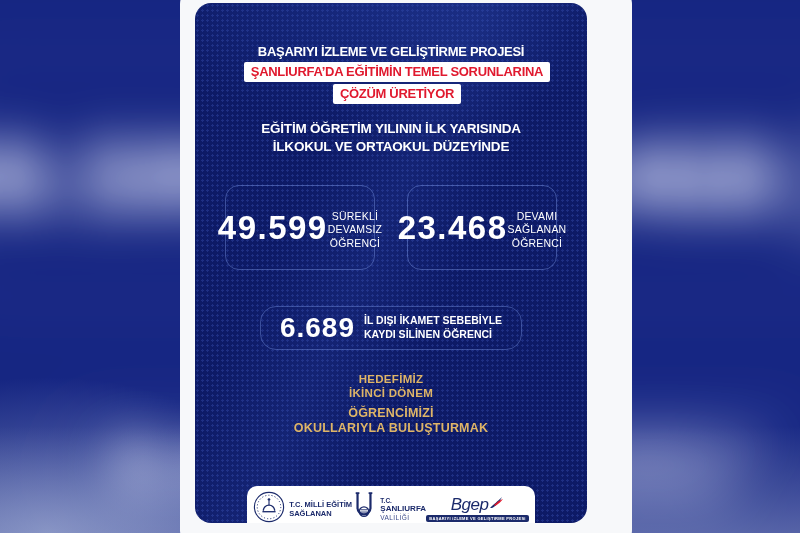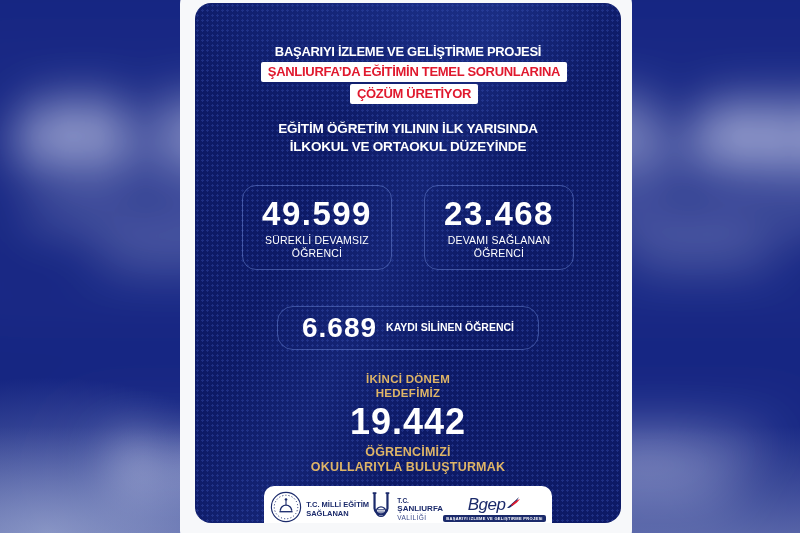--- a/index.html
+++ b/index.html
@@ -29,21 +29,21 @@
   }
 
   
   .frame{
     position:absolute;left:180px;top:-14px;width:452px;height:562px;
     background:#f7f8fa;border-radius:18px;
   }
 
   
   .poster{
-    position:absolute;left:195px;top:3px;width:426px;height:520px;
+    position:absolute;left:195px;top:3px;width:392px;height:520px;
     border-radius:16px;overflow:hidden;
     background-color:#0d1a66;
     background-image:
       linear-gradient(115deg, rgba(0,0,0,0) 30%, rgba(64,94,200,0.14) 46%, rgba(0,0,0,0) 62%),
       radial-gradient(ellipse 360px 180px at 50% 0%, rgba(46,76,180,0.35), rgba(0,0,0,0) 70%),
       radial-gradient(rgba(78,108,216,0.26) 1px, transparent 1.4px);
     background-size:auto,auto,5px 5px;
   }
 
   .poster-body{position:absolute;inset:0;color:#fff;}
@@ -66,21 +66,21 @@
     font-size:13.5px;font-weight:bold;letter-spacing:-0.2px;line-height:1.35;color:#fff;
   }
 
   .p-statrow{
     position:absolute;top:182px;left:0;right:0;
     display:flex;justify-content:center;gap:32px;
   }
   .stat-box{
     width:150px;height:85px;box-sizing:border-box;
     border:1px solid rgba(132,160,238,0.40);border-radius:14px;
-    display:flex;flex-direction:column;align-items:center;justify-content:center;
+    display:flex;align-items:center;justify-content:center;
     padding-top:2px;
   }
   .stat-value{font-size:33px;font-weight:bold;letter-spacing:1.5px;line-height:1.05;color:#fff;}
   .stat-label{font-size:10.5px;font-weight:normal;letter-spacing:0.2px;line-height:1.25;text-align:center;margin-top:3px;color:#fff;}
 
   .p-wide{
     position:absolute;top:303px;left:50%;transform:translateX(-50%);
     width:262px;height:44px;box-sizing:border-box;
     border:1px solid rgba(132,160,238,0.38);border-radius:16px;
     display:flex;align-items:center;justify-content:center;gap:9px;
@@ -187,30 +187,30 @@
           <div class="stat-label">
             <div>DEVAMI SAĞLANAN</div>
             <div>ÖĞRENCİ</div>
           </div>
         </div>
       </div>
 
       <div class="p-wide">
         <div class="wide-value">6.689</div>
         <div class="wide-label">
+          <div>İL DIŞI İKAMET SEBEBİYLE</div>
           <div>KAYDI SİLİNEN ÖĞRENCİ</div>
         </div>
       </div>
 
       <div class="p-goal">
         <div class="goal-heading">
+          <div>HEDEFİMİZ</div>
           <div>İKİNCİ DÖNEM</div>
-          <div>HEDEFİMİZ</div>
-        </div>
-        <div class="goal-value">19.442</div>
+        </div>
         <div class="goal-caption">
           <div>ÖĞRENCİMİZİ</div>
           <div>OKULLARIYLA BULUŞTURMAK</div>
         </div>
       </div>
 
       <div class="p-footbar">
 
         <div class="logo">
           <span>

